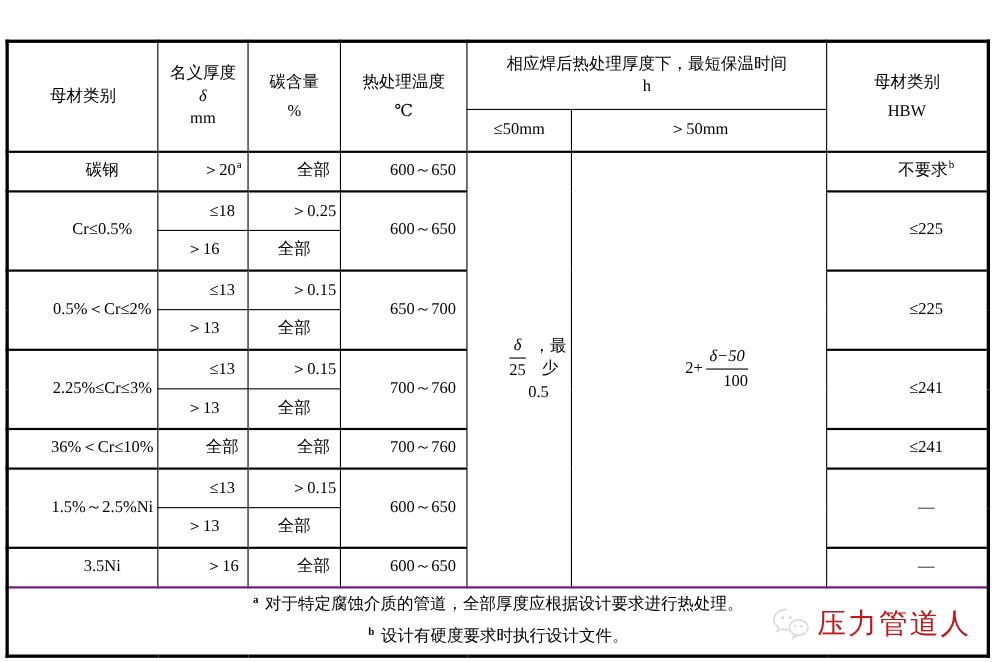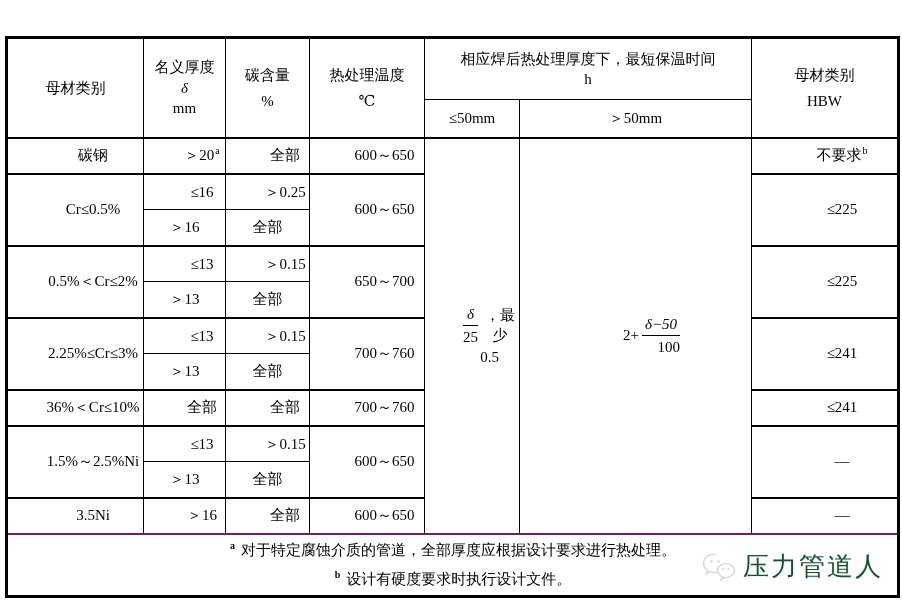--- a/index.html
+++ b/index.html
@@ -62,21 +62,21 @@
     padding:4px 0 4px 20px;
     font-size:15px;
     position:relative;
   }
   .fnline { display:block; line-height:1.9; }
   .fnline sup { margin-right:6px; font-weight:bold; }
   .watermark {
     position:absolute;
     right:14px; bottom:10px;
     display:flex; align-items:center; gap:7px;
-    color:#14532d;
+    color:#b91c1c;
     text-shadow:1px 1px 0 #f2f2f2;
     font-size:26px;
     font-family:"Liberation Sans","DejaVu Sans",sans-serif;
     letter-spacing:2px;
     white-space:nowrap;
   }
   .watermark svg { display:block; }
 </style>
 </head>
 <body>
@@ -148,21 +148,21 @@
                 <span class="num italic">δ−50</span>
                 <span class="den">100</span>
               </span>
           </div>
         </td>
         <td><span>不要求</span><sup>b</sup></td>
       </tr>
 
       <tr class="gs">
         <td rowspan="2">Cr≤0.5%</td>
-        <td>≤16</td>
+        <td>≤18</td>
         <td>＞0.25</td>
         <td rowspan="2">600～650</td>
         <td rowspan="2">≤225</td>
       </tr>
       <tr>
         <td>＞16</td>
         <td>全部</td>
       </tr>
 
       <tr class="gs">

